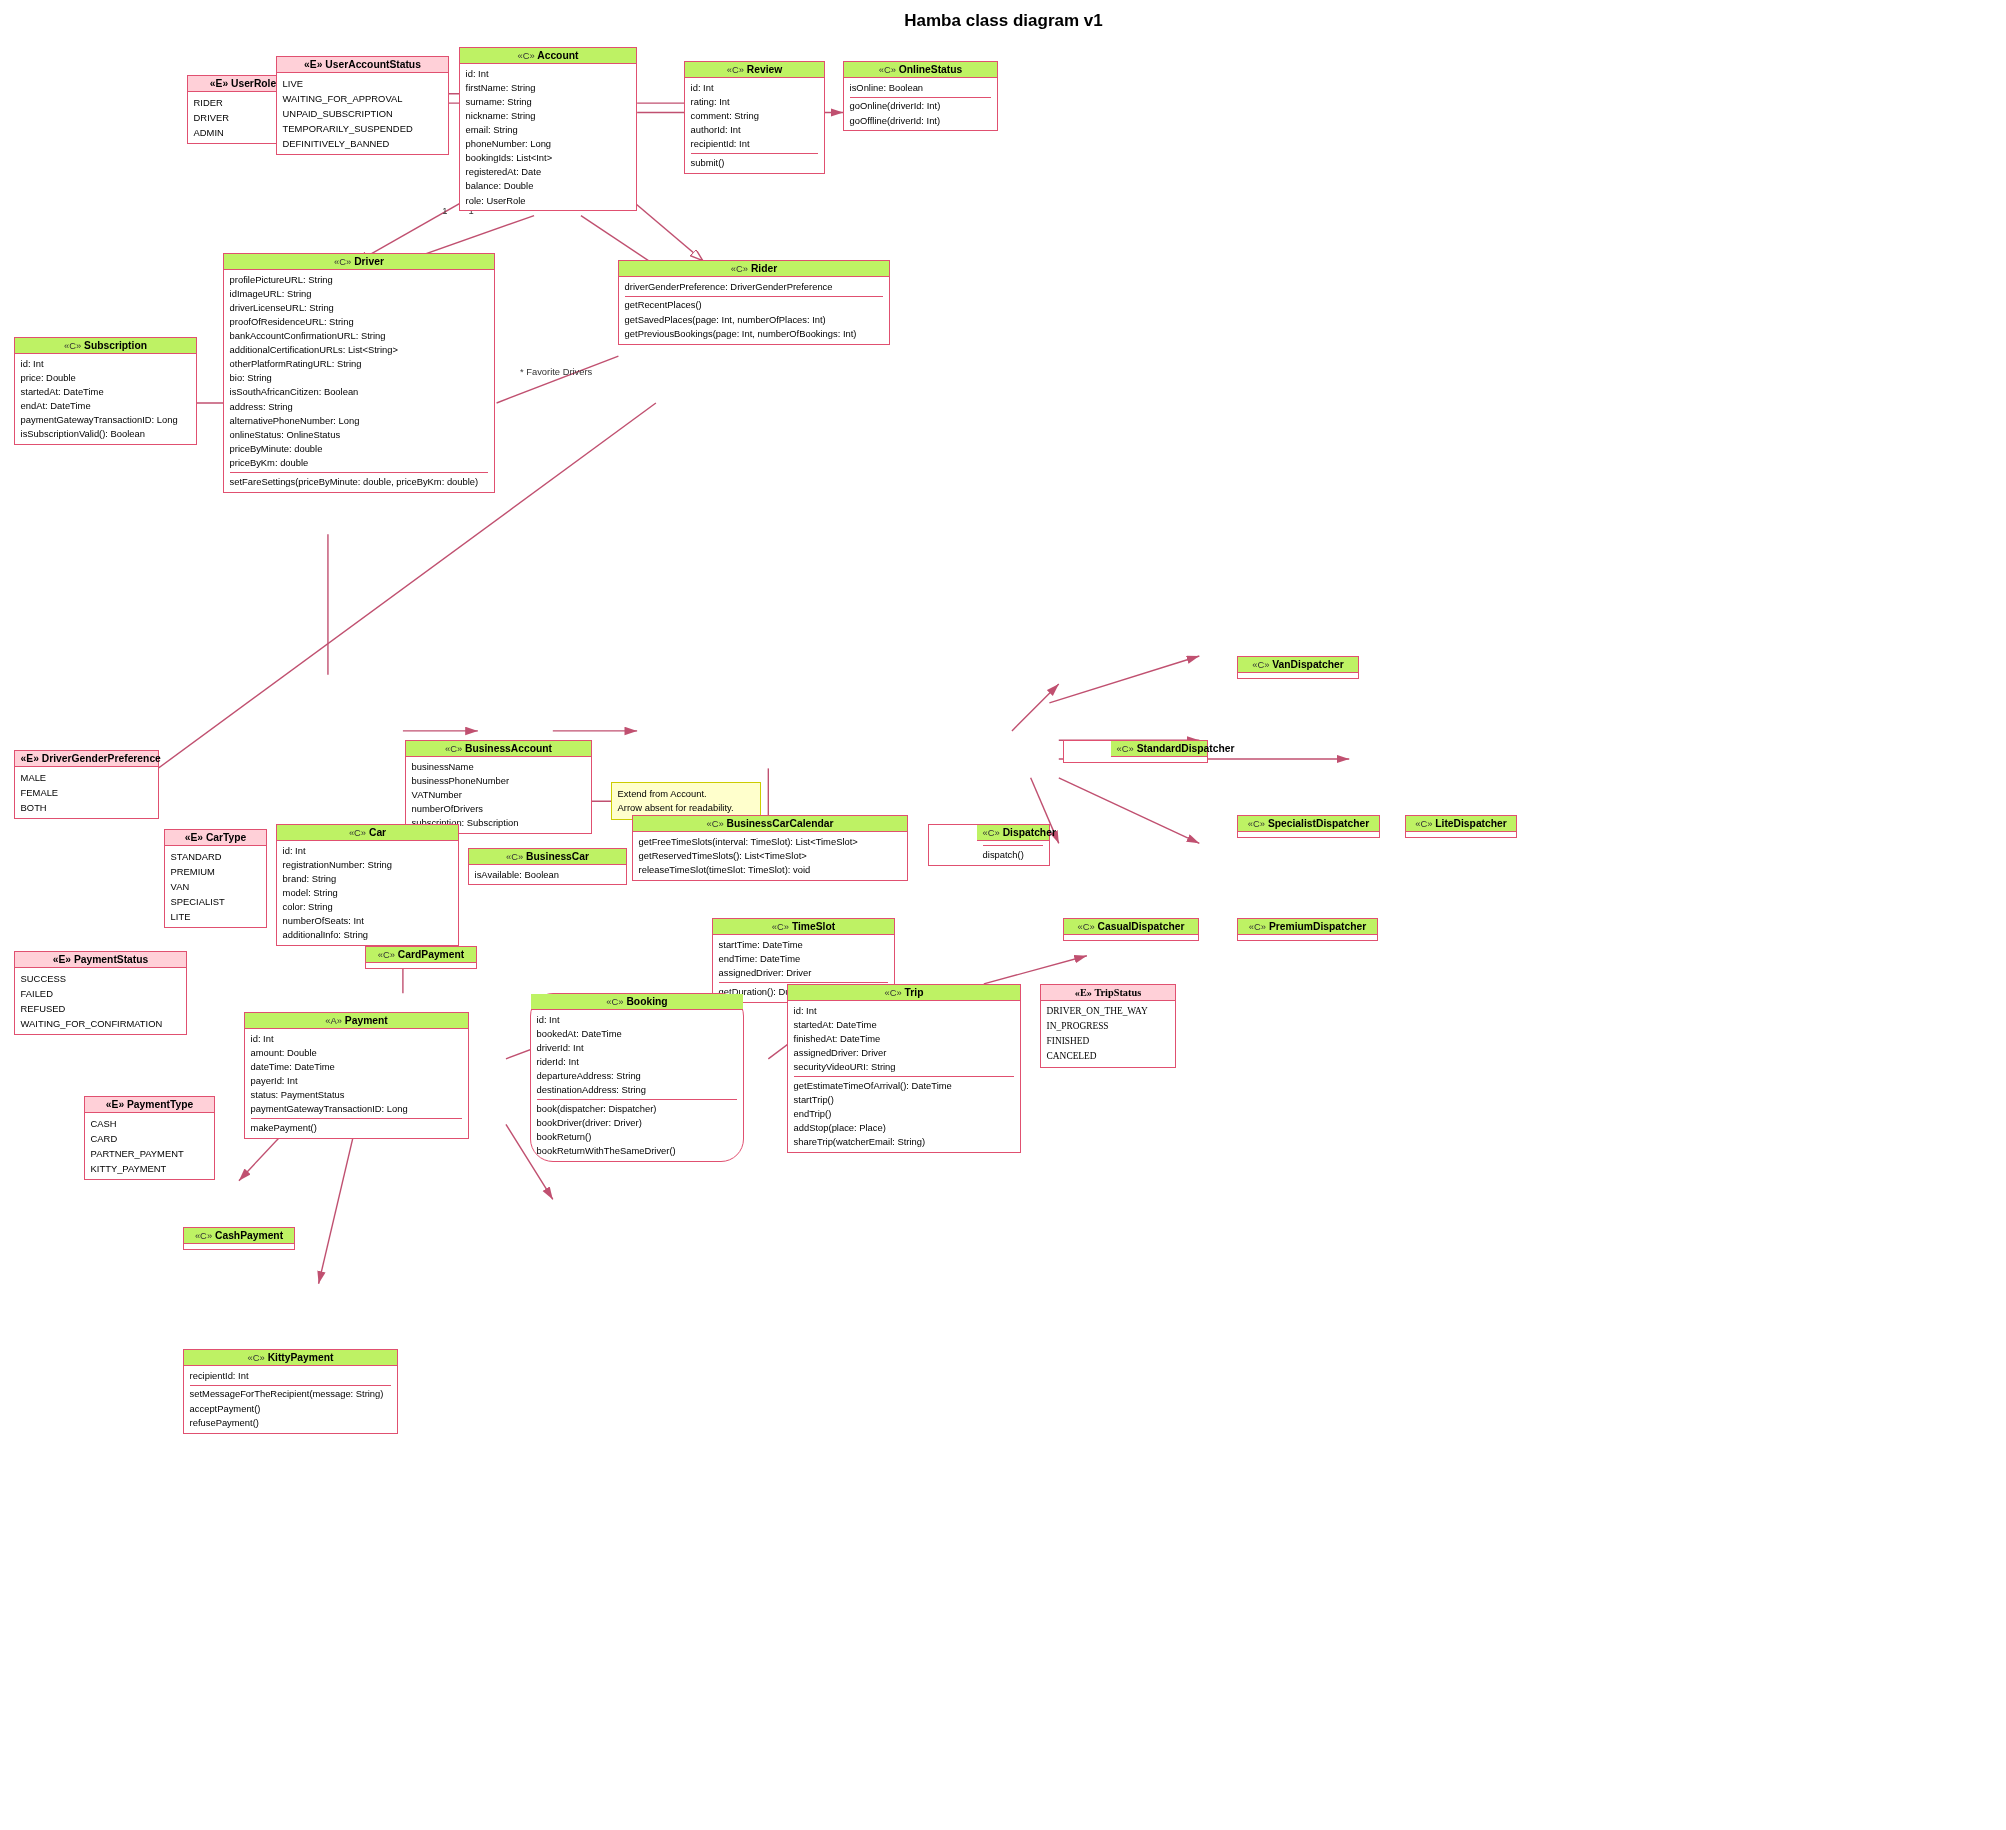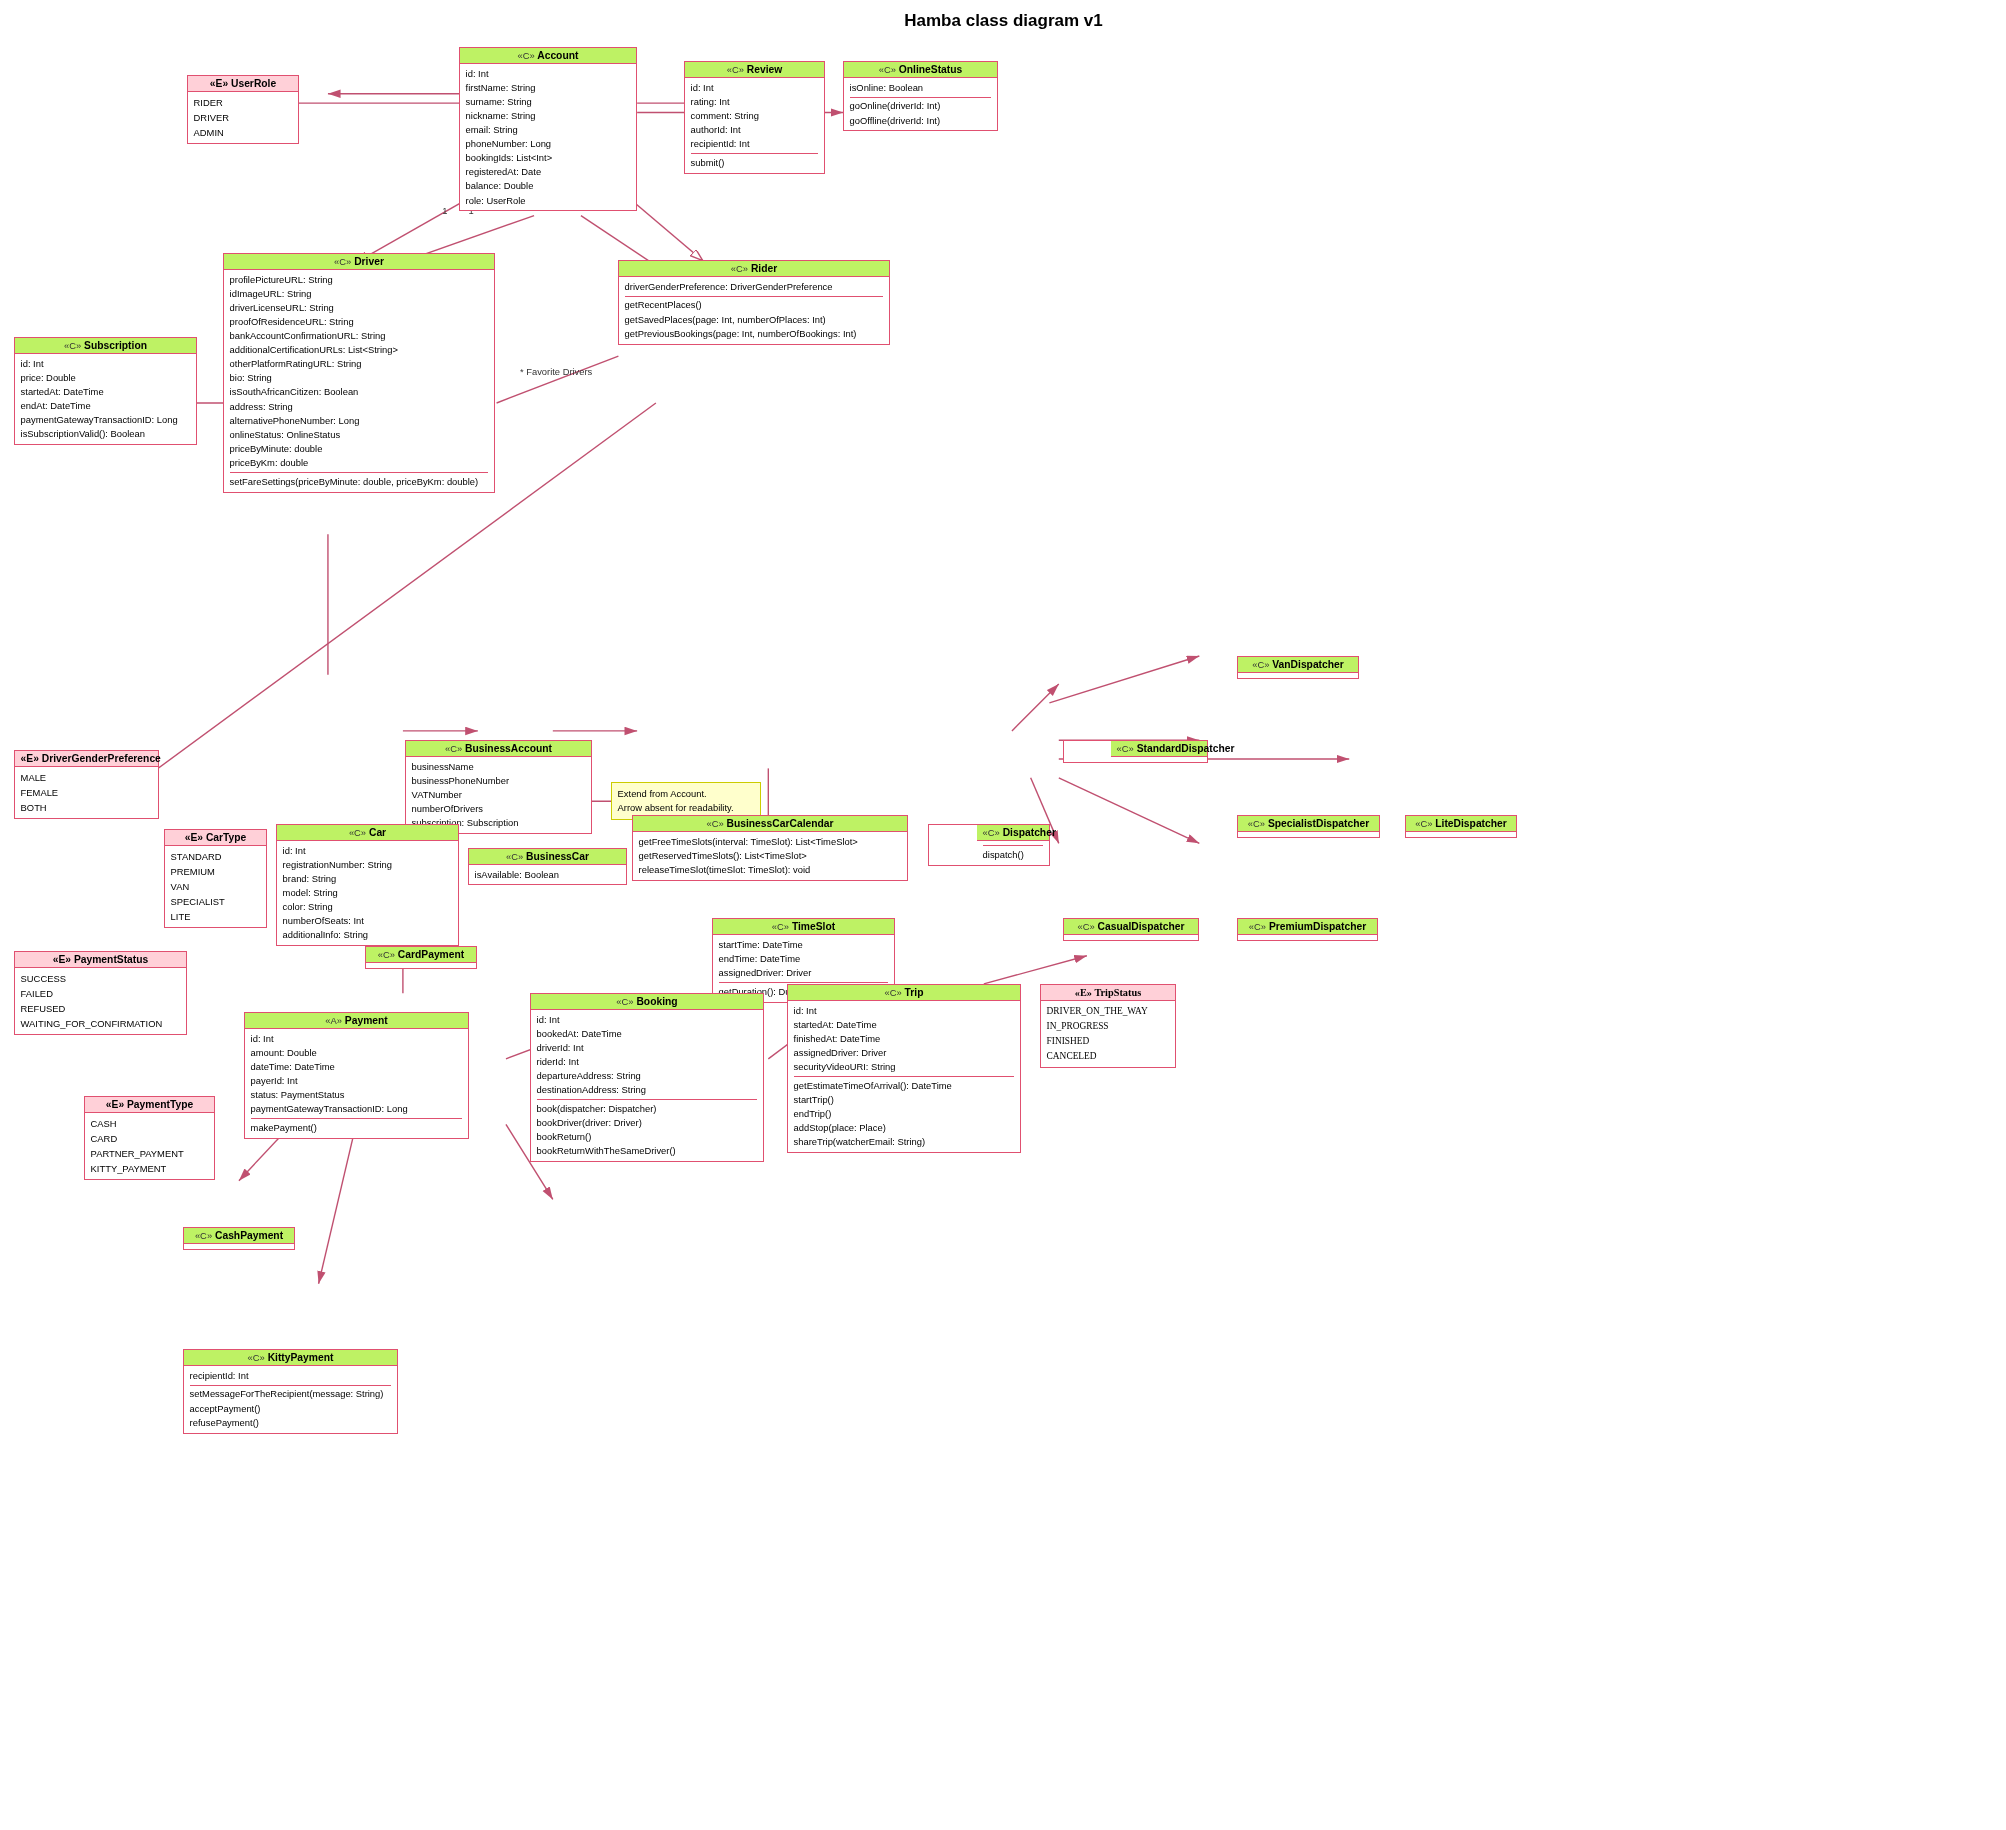--- a/index.html
+++ b/index.html
@@ -212,20 +212,32 @@
     <div class="enum-header">
       <span class="stereotype">«E»</span> <span>UserRole</span>
     </div>
     <div class="enum-body">
       <div>RIDER</div>
       <div>DRIVER</div>
       <div>ADMIN</div>
     </div>
   </div>
 
+  <div class="uml-enum" style="left:276px; top:56px; width:173px;">
+    <div class="enum-header">
+      <span class="stereotype">«E»</span> <span>UserAccountStatus</span>
+    </div>
+    <div class="enum-body">
+      <div>LIVE</div>
+      <div>WAITING_FOR_APPROVAL</div>
+      <div>UNPAID_SUBSCRIPTION</div>
+      <div>TEMPORARILY_SUSPENDED</div>
+      <div>DEFINITIVELY_BANNED</div>
+    </div>
+  </div>
 
   <div class="uml-class" style="left:684px; top:61px; width:141px;">
     <div class="class-header">
       <span class="stereotype">«C»</span> <span>Review</span>
     </div>
     <div class="class-body">
       <div>id: Int</div>
       <div>rating: Int</div>
       <div>comment: String</div>
       <div>authorId: Int</div>
@@ -473,21 +485,21 @@
       <div>id: Int</div>
       <div>amount: Double</div>
       <div>dateTime: DateTime</div>
       <div>payerId: Int</div>
       <div>status: PaymentStatus</div>
       <div>paymentGatewayTransactionID: Long</div>
       <div class="method">makePayment()</div>
     </div>
   </div>
 
-  <div class="uml-class" style="left:530px; to:993px; top:993px; width:234px;">
+  <div class="uml-class" style="left:530px; to:993px; top:993px; width:214px;border-radius:23px;">
     <div class="class-header">
       <span class="stereotype">«C»</span> <span>Booking</span>
     </div>
     <div class="class-body">
       <div>id: Int</div>
       <div>bookedAt: DateTime</div>
       <div>driverId: Int</div>
       <div>riderId: Int</div>
       <div>departureAddress: String</div>
       <div>destinationAddress: String</div>

